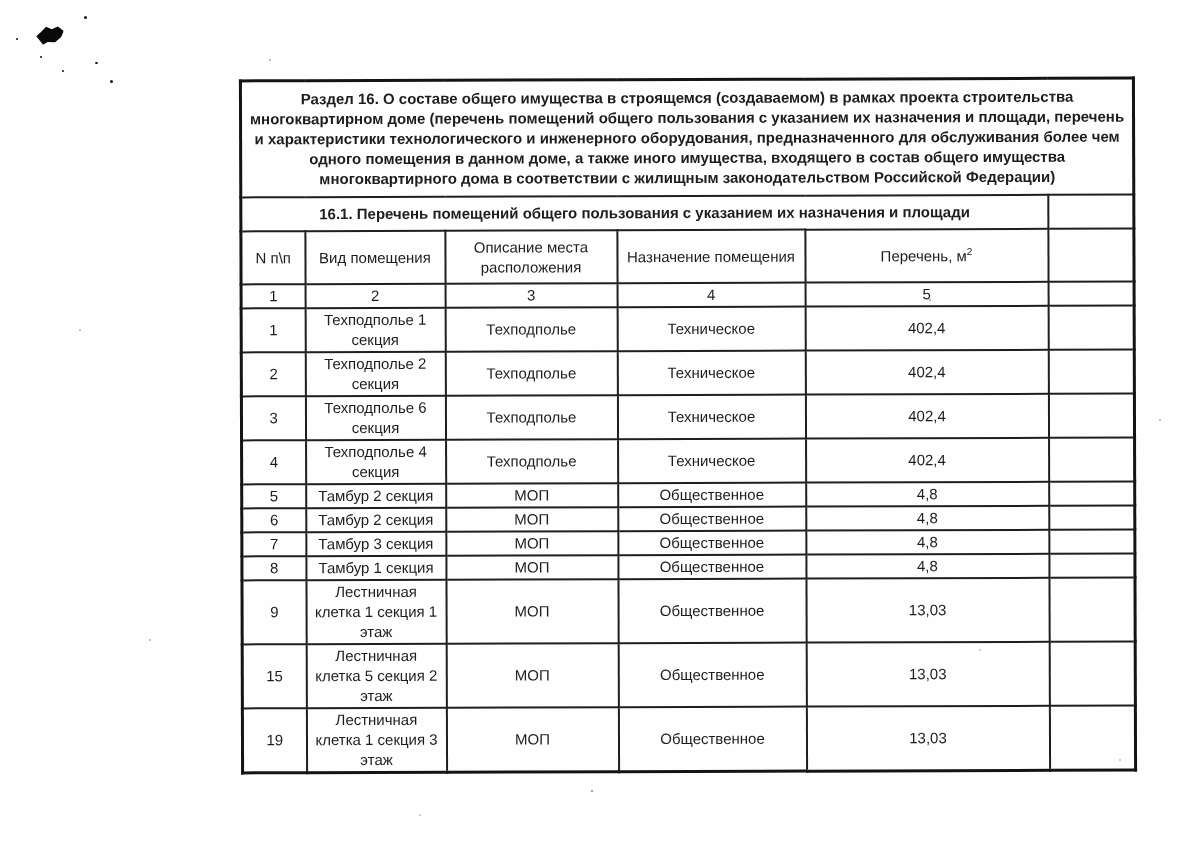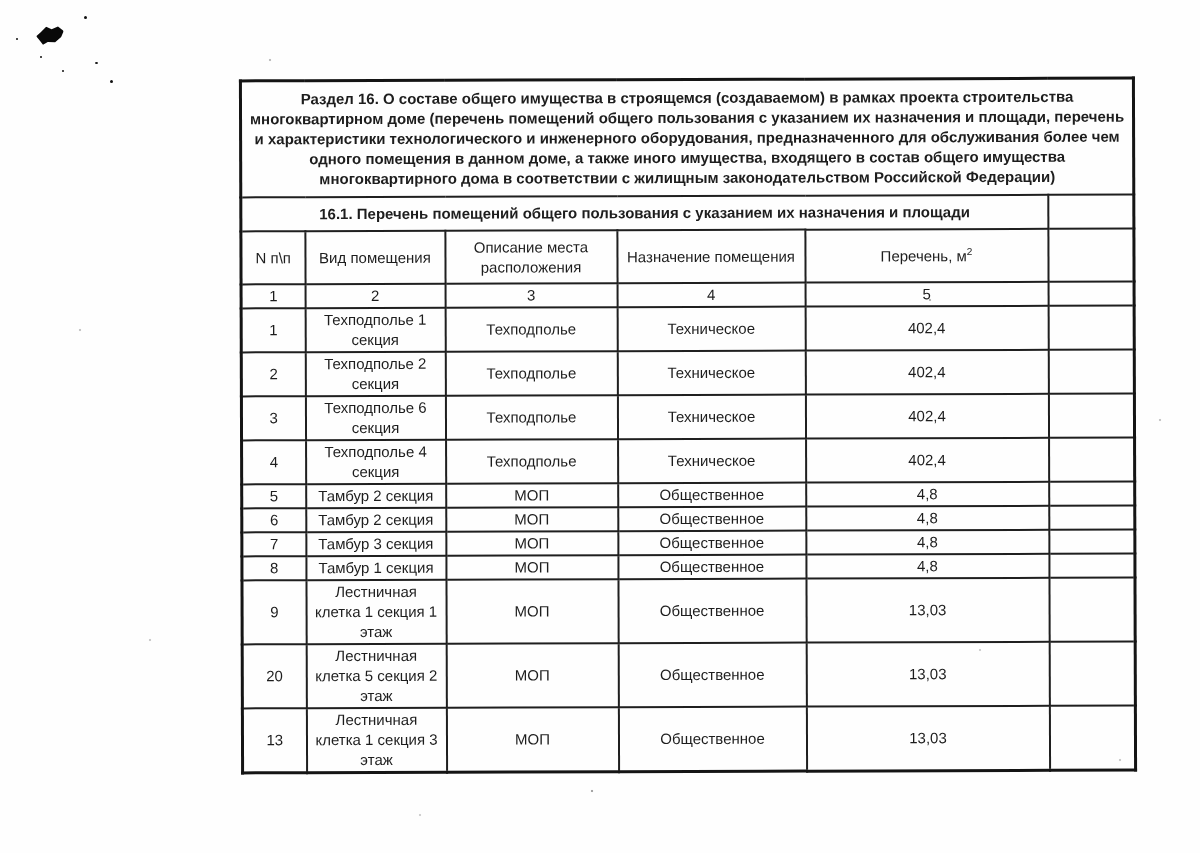--- a/index.html
+++ b/index.html
@@ -183,29 +183,29 @@
         </tr>
         <tr class="r-xl">
           <td>9</td>
           <td>Лестничная клетка 1 секция 1 этаж</td>
           <td>МОП</td>
           <td>Общественное</td>
           <td>13,03</td>
           <td></td>
         </tr>
         <tr class="r-xl">
-          <td>20</td>
+          <td>15</td>
           <td>Лестничная клетка 5 секция 2 этаж</td>
           <td>МОП</td>
           <td>Общественное</td>
           <td>13,03</td>
           <td></td>
         </tr>
         <tr class="r-xl">
-          <td>13</td>
+          <td>19</td>
           <td>Лестничная клетка 1 секция 3 этаж</td>
           <td>МОП</td>
           <td>Общественное</td>
           <td>13,03</td>
           <td></td>
         </tr>
       </tbody>
   </table>
 </div>
 

